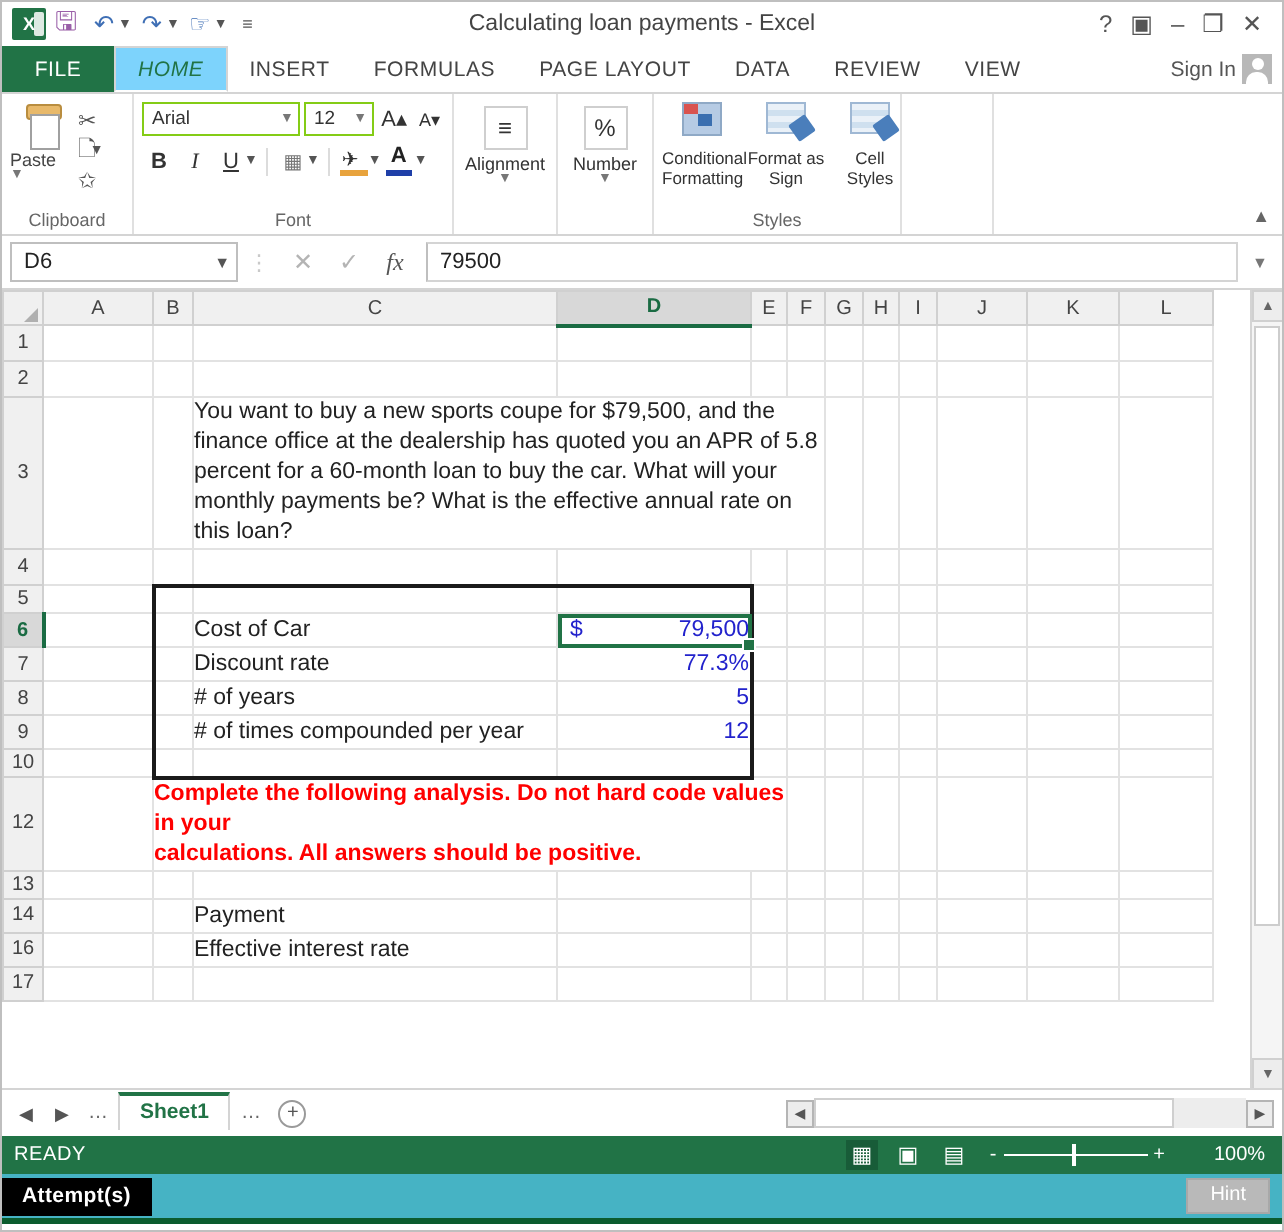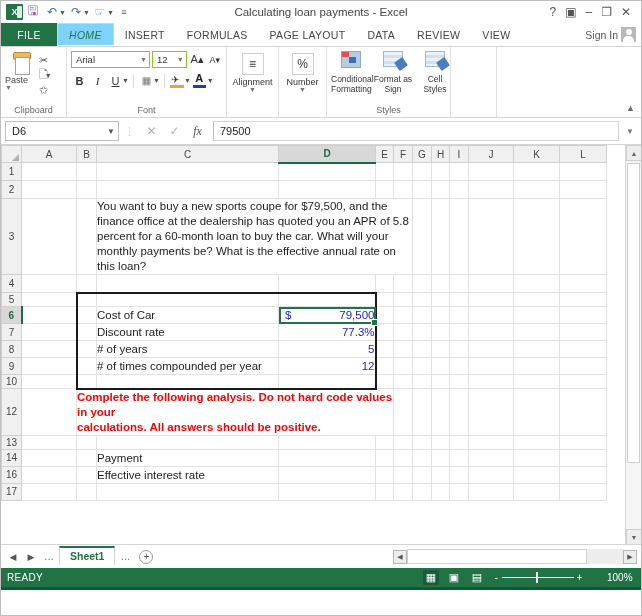--- a/index.html
+++ b/index.html
@@ -857,15 +857,19 @@
         <span class="zs-minus">-</span>
         <span class="zs-track">
             <span class="zs-thumb"></span>
           </span>
         <span class="zs-plus">+</span>
       </span>
       <span class="zoomval">100%</span>
     </span>
   </div>
 
+  <div class="attemptbar">
+    <span class="attempt-tag">Attempt(s)</span>
+    <span class="hint-btn">Hint</span>
+  </div>
   <div class="bottom-edge"></div>
 
 </div>
 
 </body></html>

